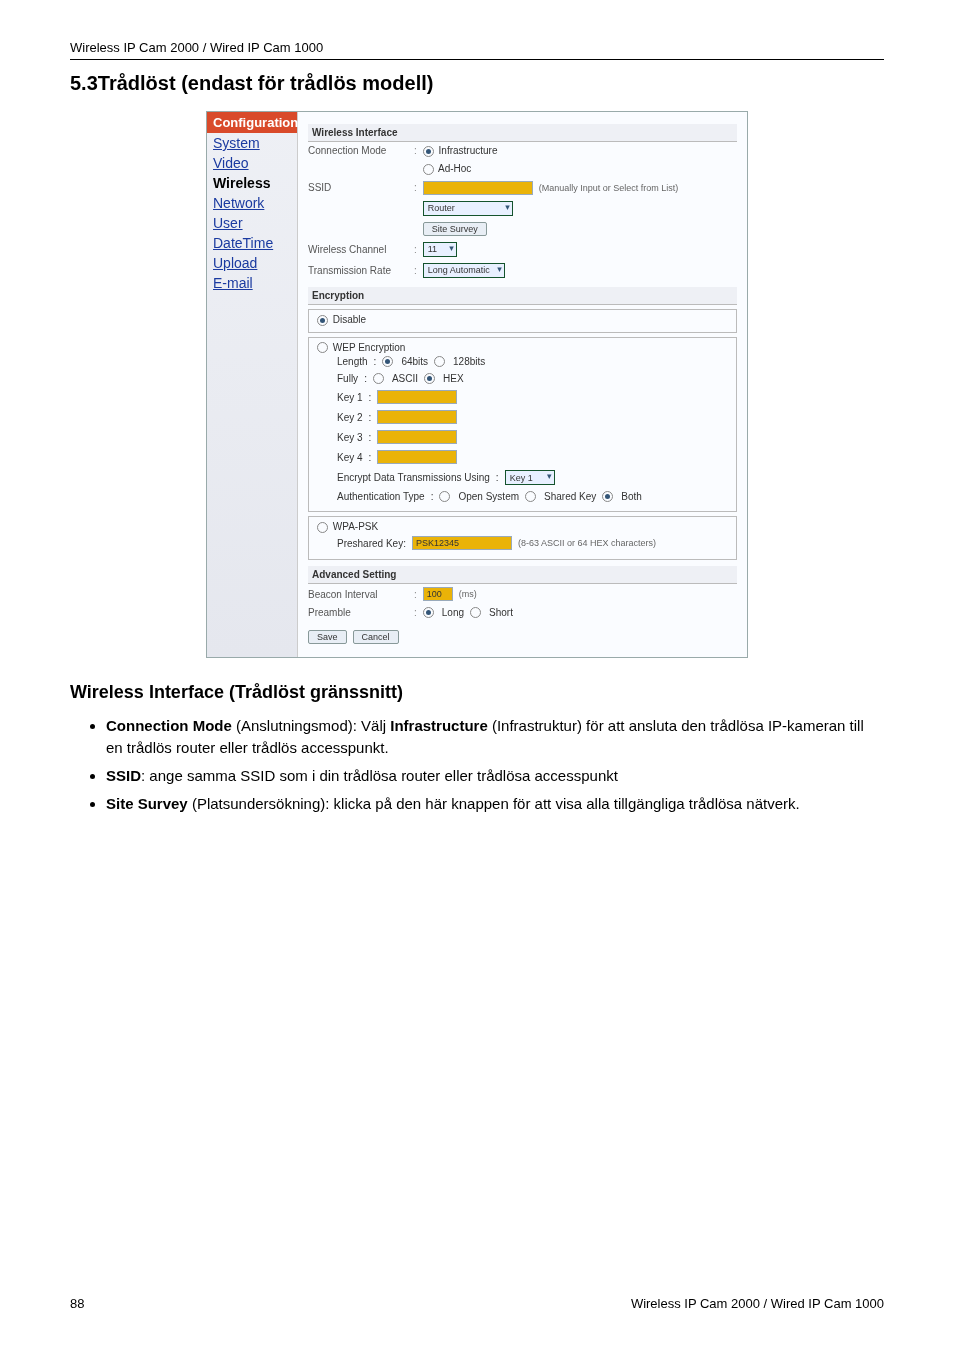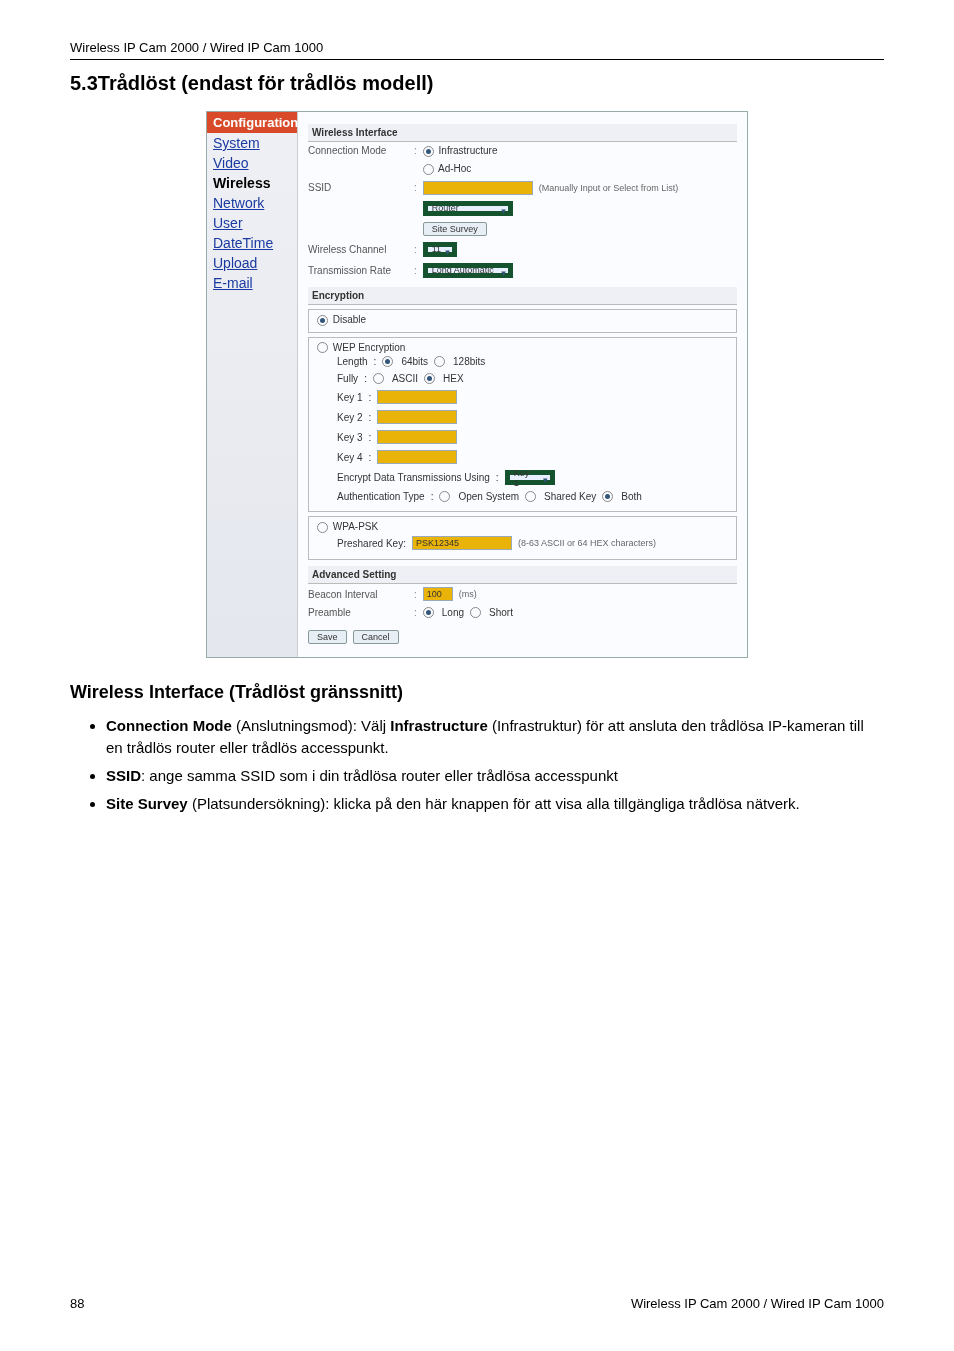--- a/index.html
+++ b/index.html
@@ -77,21 +77,21 @@
   .colon { color:#888; }
   .fld {
     border: 1px solid #9ab;
     background: #eab308;
     font-size: 9px;
     padding: 1px 3px;
     height: 14px;
     box-sizing: border-box;
   }
   .sel {
-    border: 5px solid #14532d;
+    border: 1px solid #14532d;
     background: #e8f0ff;
     font-size: 9px;
     padding: 0 14px 0 4px;
     height: 15px;
     box-sizing: border-box;
     position: relative;
     display:inline-flex;
     align-items:center;
   }
   .sel::after {

